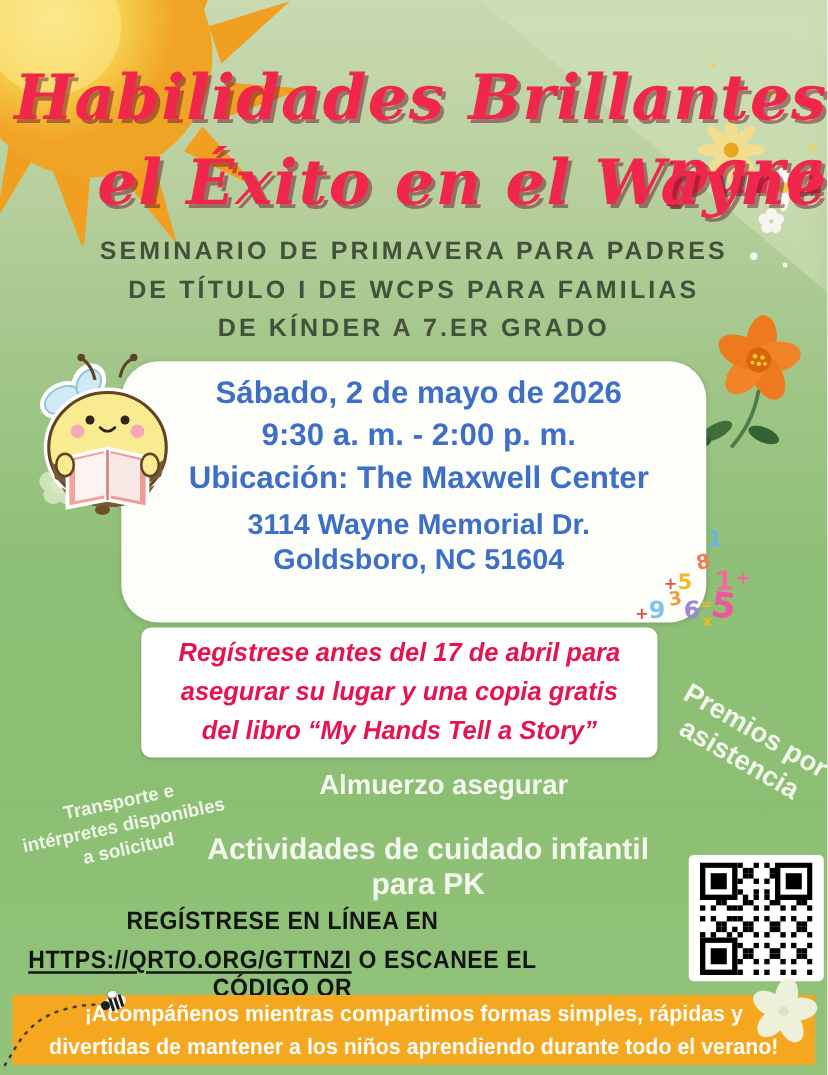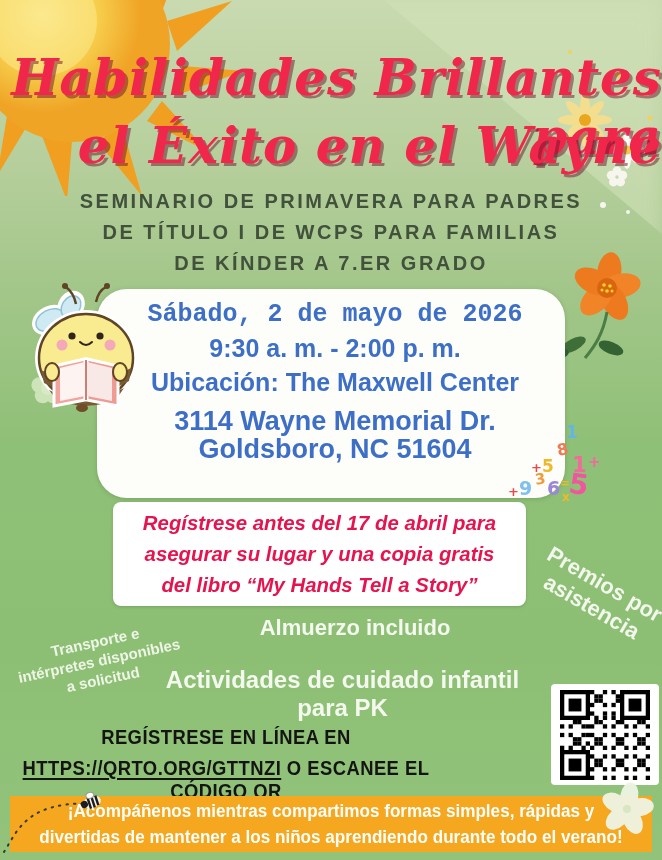--- a/index.html
+++ b/index.html
@@ -21,22 +21,22 @@
   #title-1{top:48px;} #title-2{top:116px;}
   
   .subtitle-line{left:0;width:662px;text-align:center;
     font-size:20px;font-weight:800;color:#42513c;letter-spacing:2.5px;}
   #sub-0{top:190px;} #sub-1{top:221px;} #sub-2{top:252px;}
   
   #info-box{left:97px;top:289px;width:468px;height:209px;background:#fdfdfa;
     border-radius:30px;box-shadow:0 1px 4px rgba(60,80,50,.25);}
   .info-line{left:110px;width:450px;text-align:center;color:#3d6fc7;font-weight:bold;}
   .info-big{font-size:25px;}
-  .info-small{font-size:27px;}
-  #info-date{top:300px;font-family:Liberation Mono, monospace;} #info-time{top:334px;} #info-loc{top:368px;}
+  .info-small{font-size:23px;}
+  #info-date{top:300px;} #info-time{top:334px;} #info-loc{top:368px;}
   #info-addr1{top:406px;} #info-addr2{top:434px;}
   
   .num{position:absolute;font-weight:bold;font-family:"DejaVu Sans",sans-serif;}
   .num-0{left:566px;top:422px;font-size:17px;}
   .num-1{left:557px;top:440px;font-size:16px;transform:rotate(-12deg);}
   .num-2{left:572px;top:453px;font-size:21px;}
   .num-3{left:588px;top:453px;font-size:15px;}
   .num-4{left:531px;top:460px;font-size:13px;}
   .num-5{left:542px;top:456px;font-size:17px;}
   .num-6{left:569px;top:468px;font-size:28px;transform:rotate(8deg);}
@@ -252,21 +252,21 @@
 
   <div class="abs" id="note-box"></div>
   <div class="abs note-line" id="note-0">Regístrese antes del 17 de abril para</div>
   <div class="abs note-line" id="note-1">asegurar su lugar y una copia gratis</div>
   <div class="abs note-line" id="note-2">del libro “My Hands Tell a Story”</div>
 
   <div class="abs" id="prizes">
     <div>Premios por</div>
     <div>asistencia</div>
   </div>
-  <div class="abs" id="lunch">Almuerzo incluido</div>
+  <div class="abs" id="lunch">Almuerzo asegurar</div>
   <div class="abs" id="transport">
     <div>Transporte e</div>
     <div>intérpretes disponibles</div>
     <div>a solicitud</div>
   </div>
   <div class="abs" id="childcare">Actividades de cuidado infantil para PK</div>
 
   <div class="abs" id="reg-block">
     <div id="reg-intro">REGÍSTRESE EN LÍNEA EN</div>
     <div id="reg-line2">

